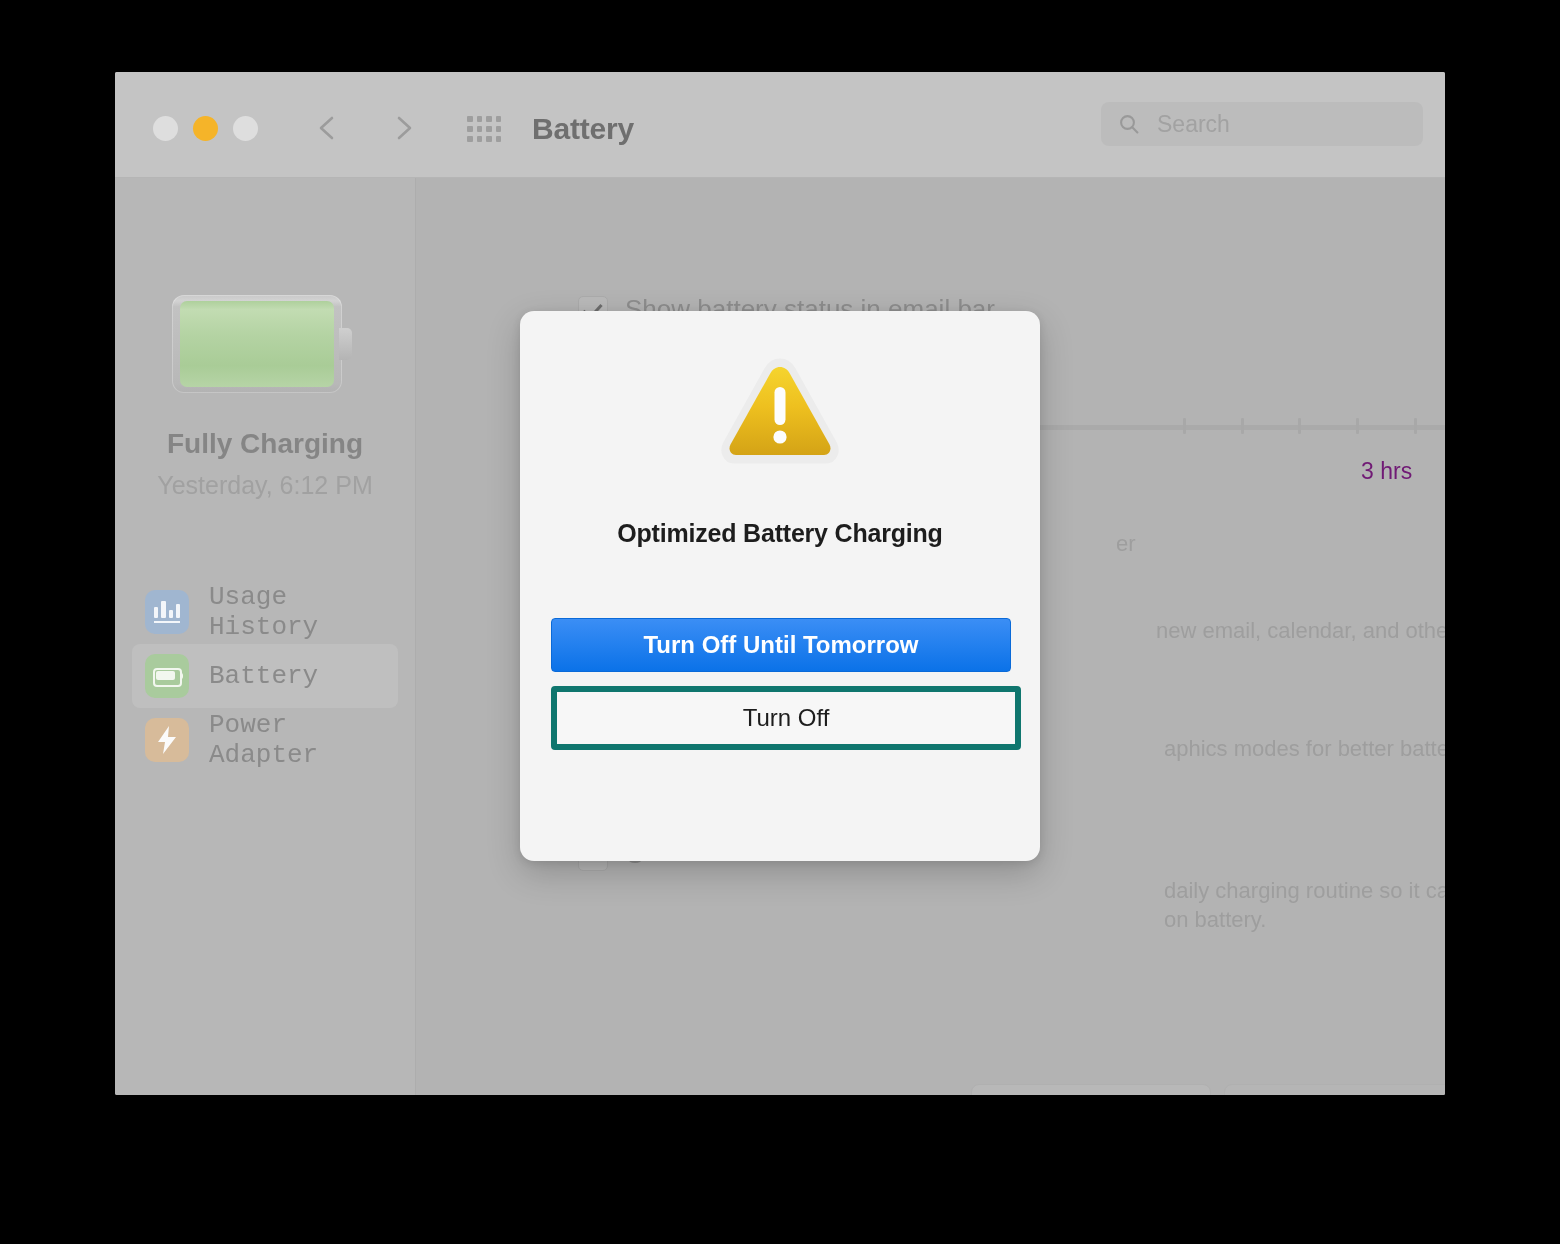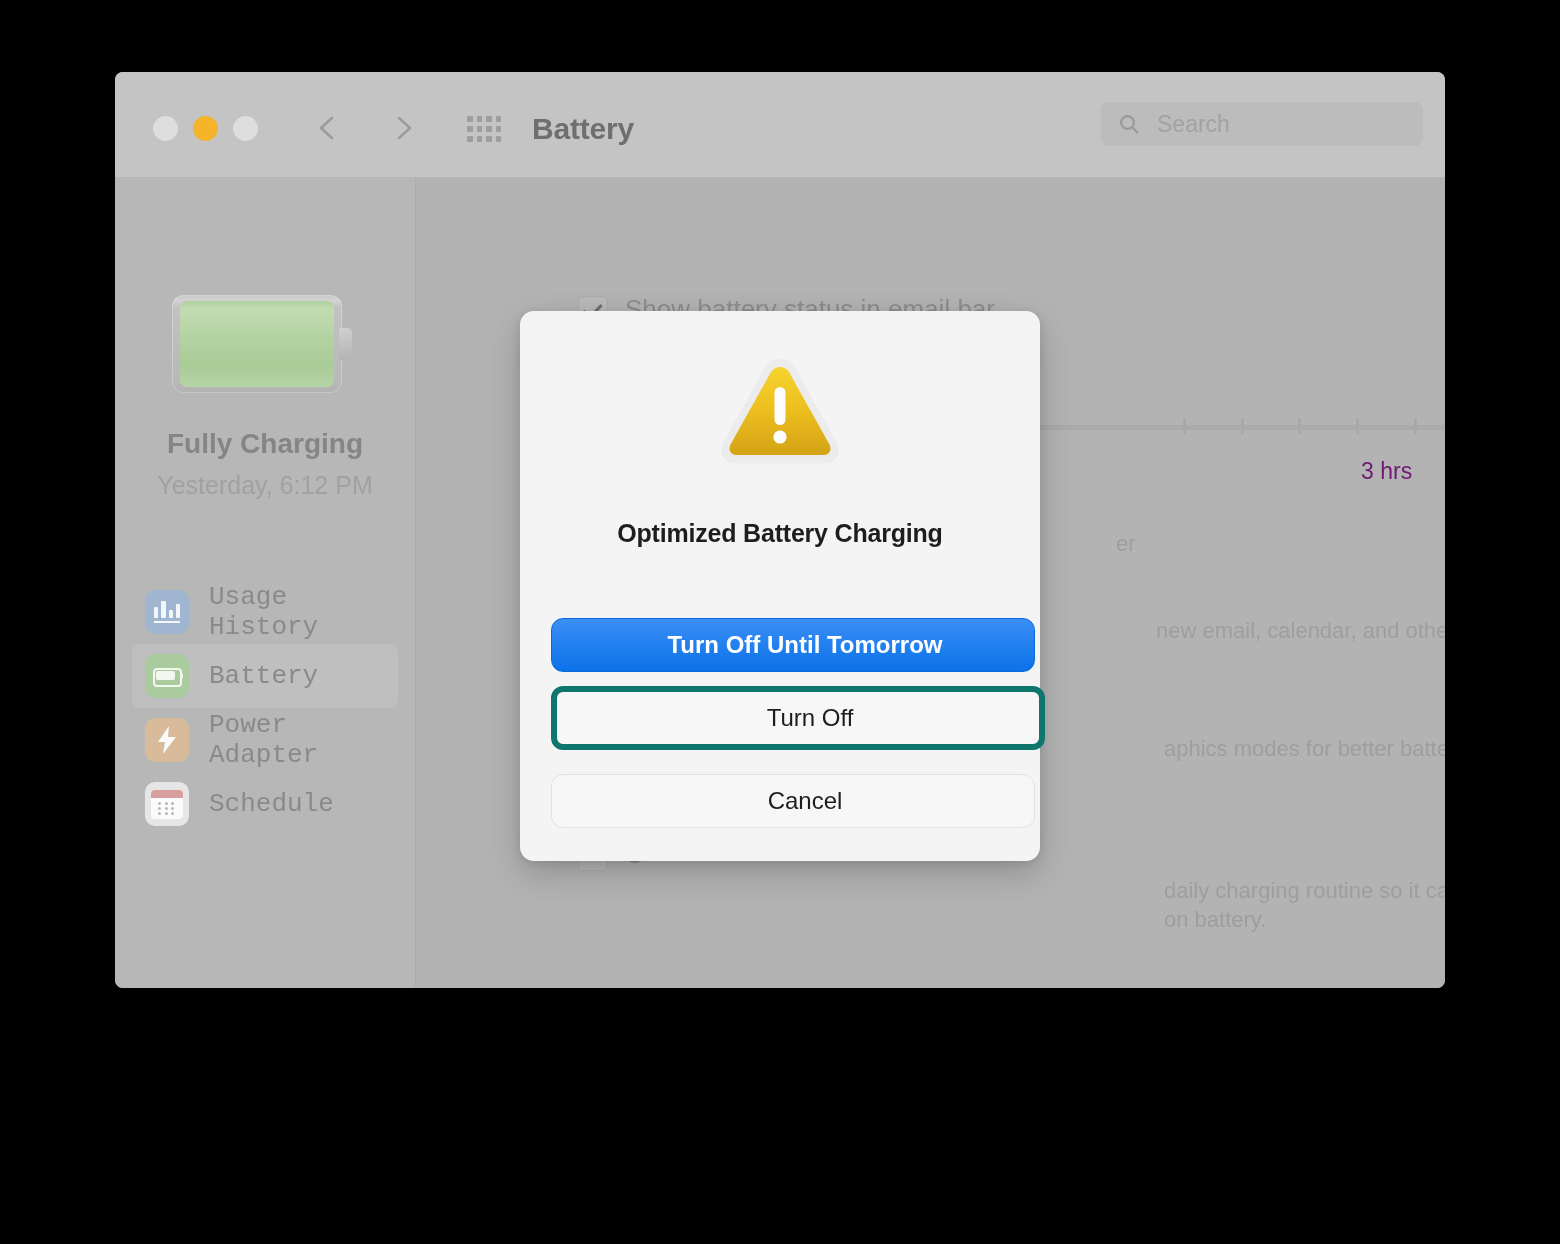--- a/index.html
+++ b/index.html
@@ -19,22 +19,22 @@
     height: 1244px;
     background: #000000;
   }
 
   
   #window {
     position: absolute;
     left: 115px;
     top: 72px;
     width: 1330px;
-    height: 916px;
-    border-radius: 8px;
+    height: 1023px;
+    border-radius: 2px;
     overflow: hidden;
     background: #b3b3b3;
   }
 
   
   #toolbar {
     position: absolute;
     left: 0; top: 0;
     width: 100%;
     height: 105px;
@@ -409,26 +409,25 @@
     color: #1d1d1d;
     line-height: 33px;
     letter-spacing: -0.2px;
   }
 
   .sheet-btn {
     position: absolute;
     left: 31px;
     width: 458px;
     height: 52px;
-    border-radius: 12px;
+    border-radius: 4px;
     display: flex;
     align-items: center;
     justify-content: center;
     font-size: 24px;
-    padding-left: 24px;
   }
   #sheet-btn-primary {
     top: 307px;
     background: linear-gradient(to bottom, #3b8ef5, #0b72e8);
     color: #ffffff;
     font-weight: bold;
     border: 1px solid #0a6ad8;
   }
   #sheet-btn-turnoff {
     top: 375px;
@@ -531,39 +530,20 @@
 
         <div class="side-item">
           <span class="side-icon ic-adapter">
             <svg viewBox="0 0 22 28" fill="#fbfbfb">
                 <polygon points="13,0 2,16 9,16 7,28 20,11 12,11"></polygon>
               </svg>
           </span>
           <span class="side-label">Power Adapter</span>
         </div>
 
-        <div class="side-item">
-          <span class="side-icon ic-schedule">
-            <span class="cal">
-              <span class="top" style="display:block"></span>
-              <span class="dots">
-                  <i></i>
-                  <i></i>
-                  <i></i>
-                  <i></i>
-                  <i></i>
-                  <i></i>
-                  <i></i>
-                  <i></i>
-                  <i></i>
-                </span>
-            </span>
-          </span>
-          <span class="side-label">Schedule</span>
-        </div>
 
       </div>
     </div>
 
     <div id="main">
 
       <div class="cb-row" style="left:162px; top:116px;">
         <span class="checkbox checked"></span>
         <span class="cb-label">Show battery status in email bar</span>
       </div>
@@ -638,17 +618,16 @@
         <circle cx="59" cy="79" r="6.6" fill="#fdfdfd"></circle>
       </svg>
     </div>
 
     <div id="sheet-title">
       <div>Optimized Battery Charging</div>
     </div>
 
     <div class="sheet-btn" id="sheet-btn-primary">Turn Off Until Tomorrow</div>
     <div class="sheet-btn" id="sheet-btn-turnoff">Turn Off</div>
-    <div class="sheet-btn" id="sheet-btn-cancel">Cancel</div>
 
   </div>
 
 </div>
 
 </body></html>

